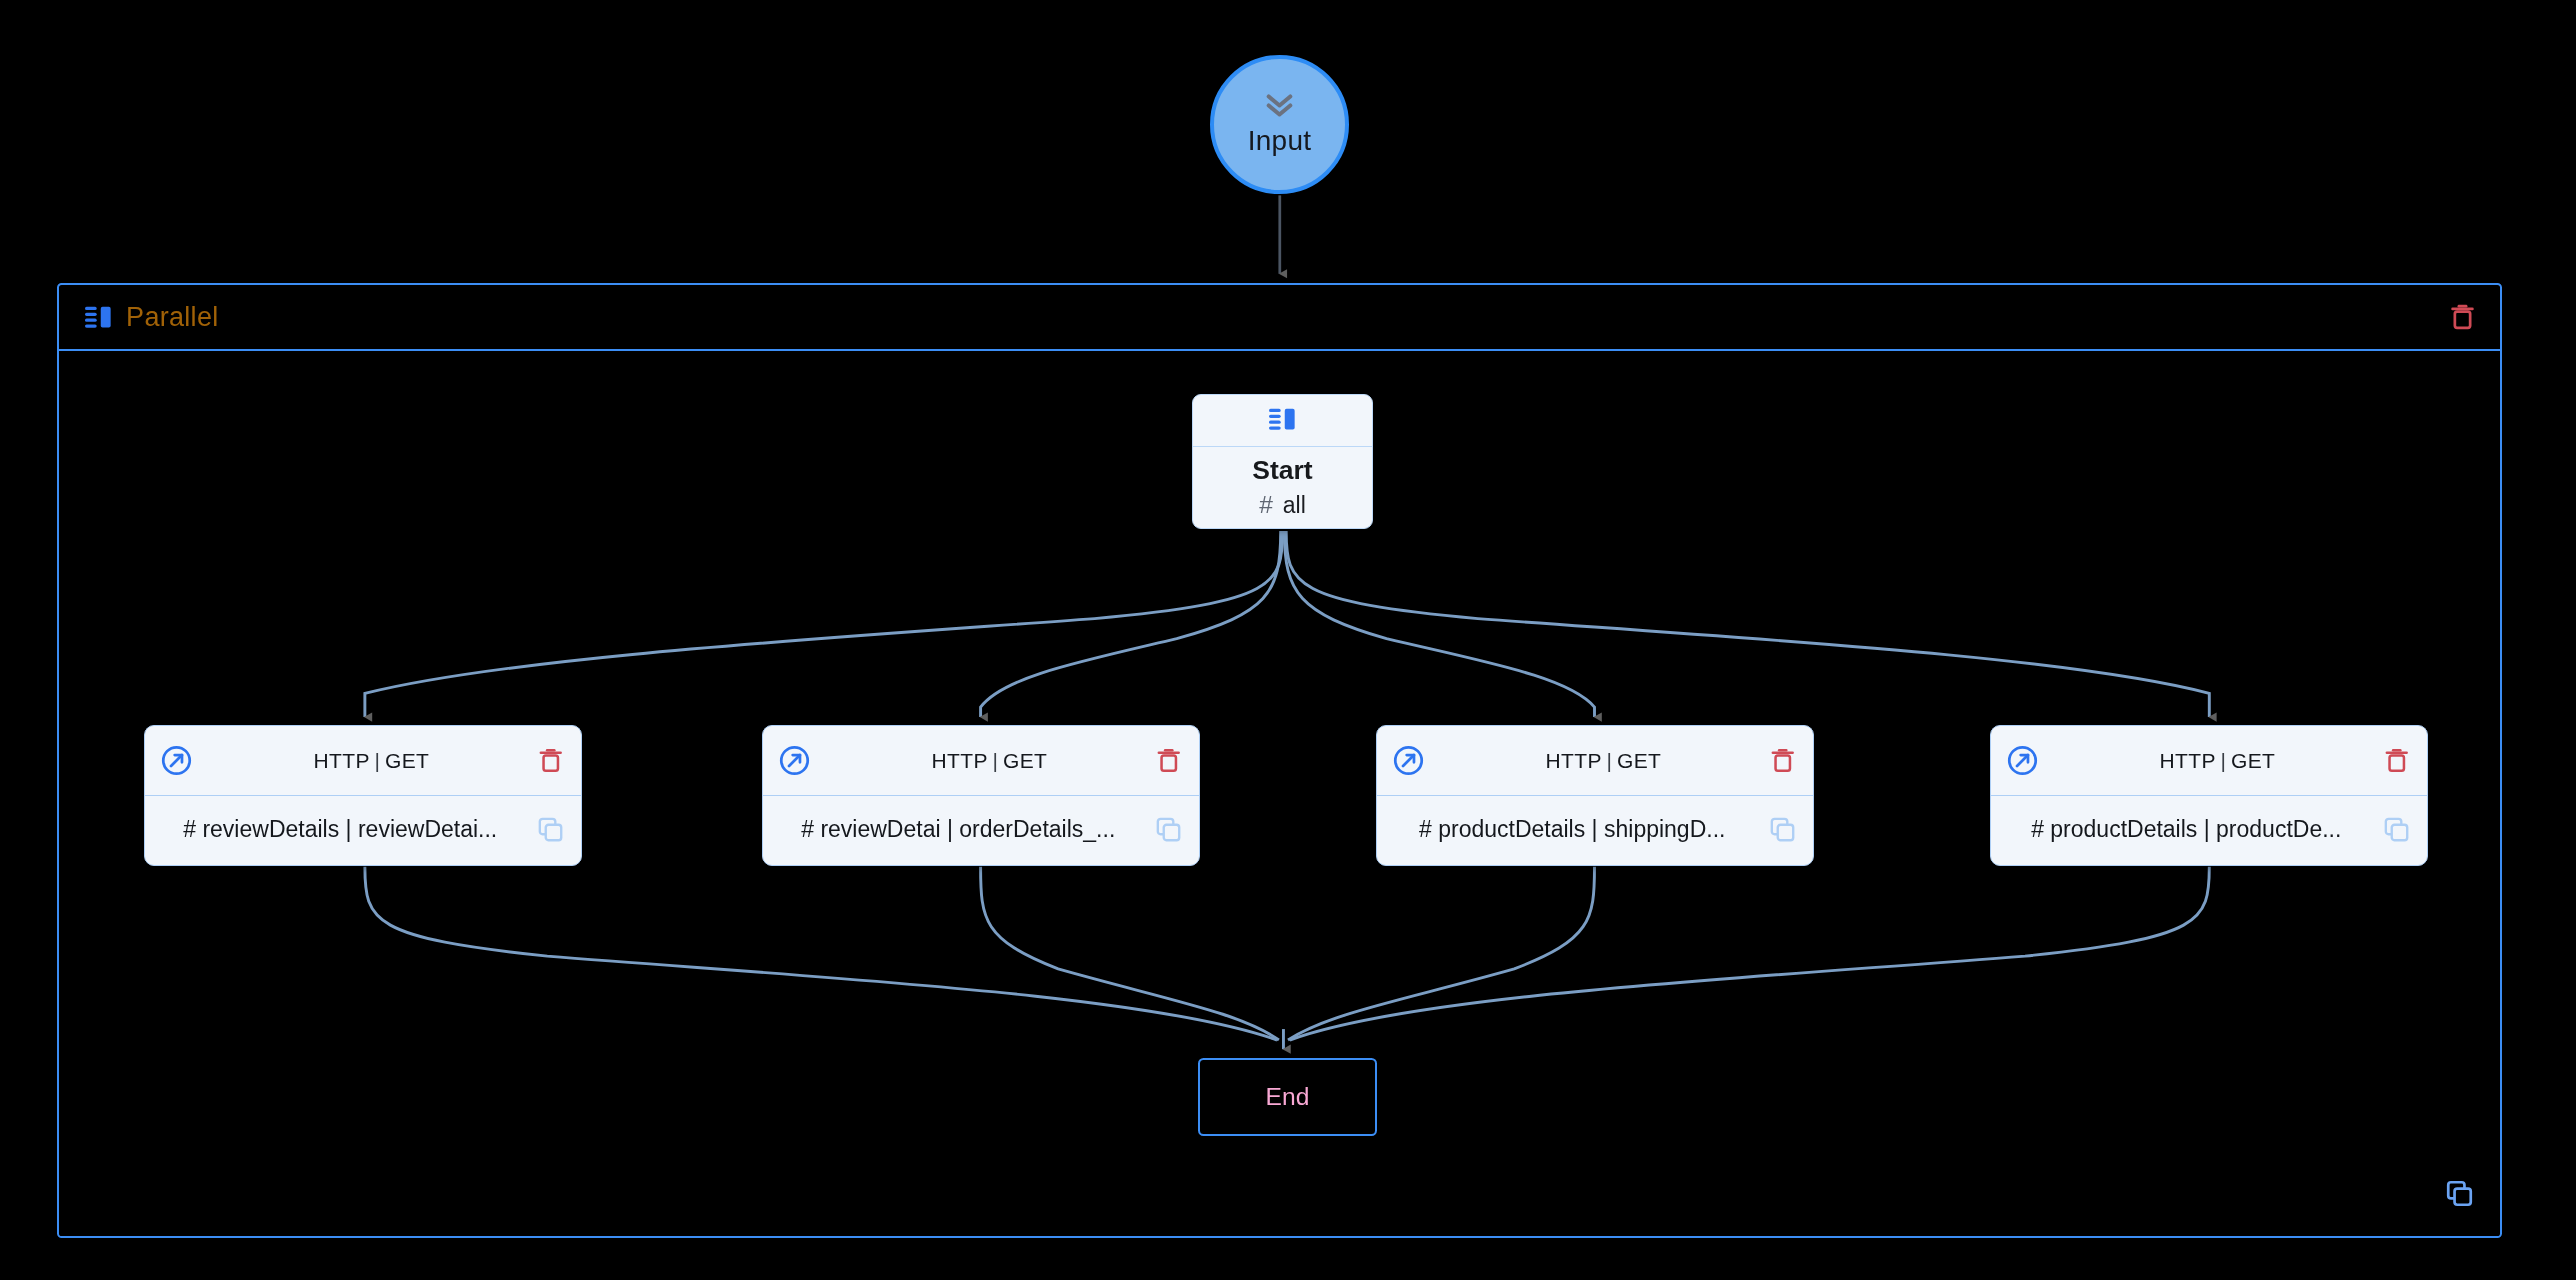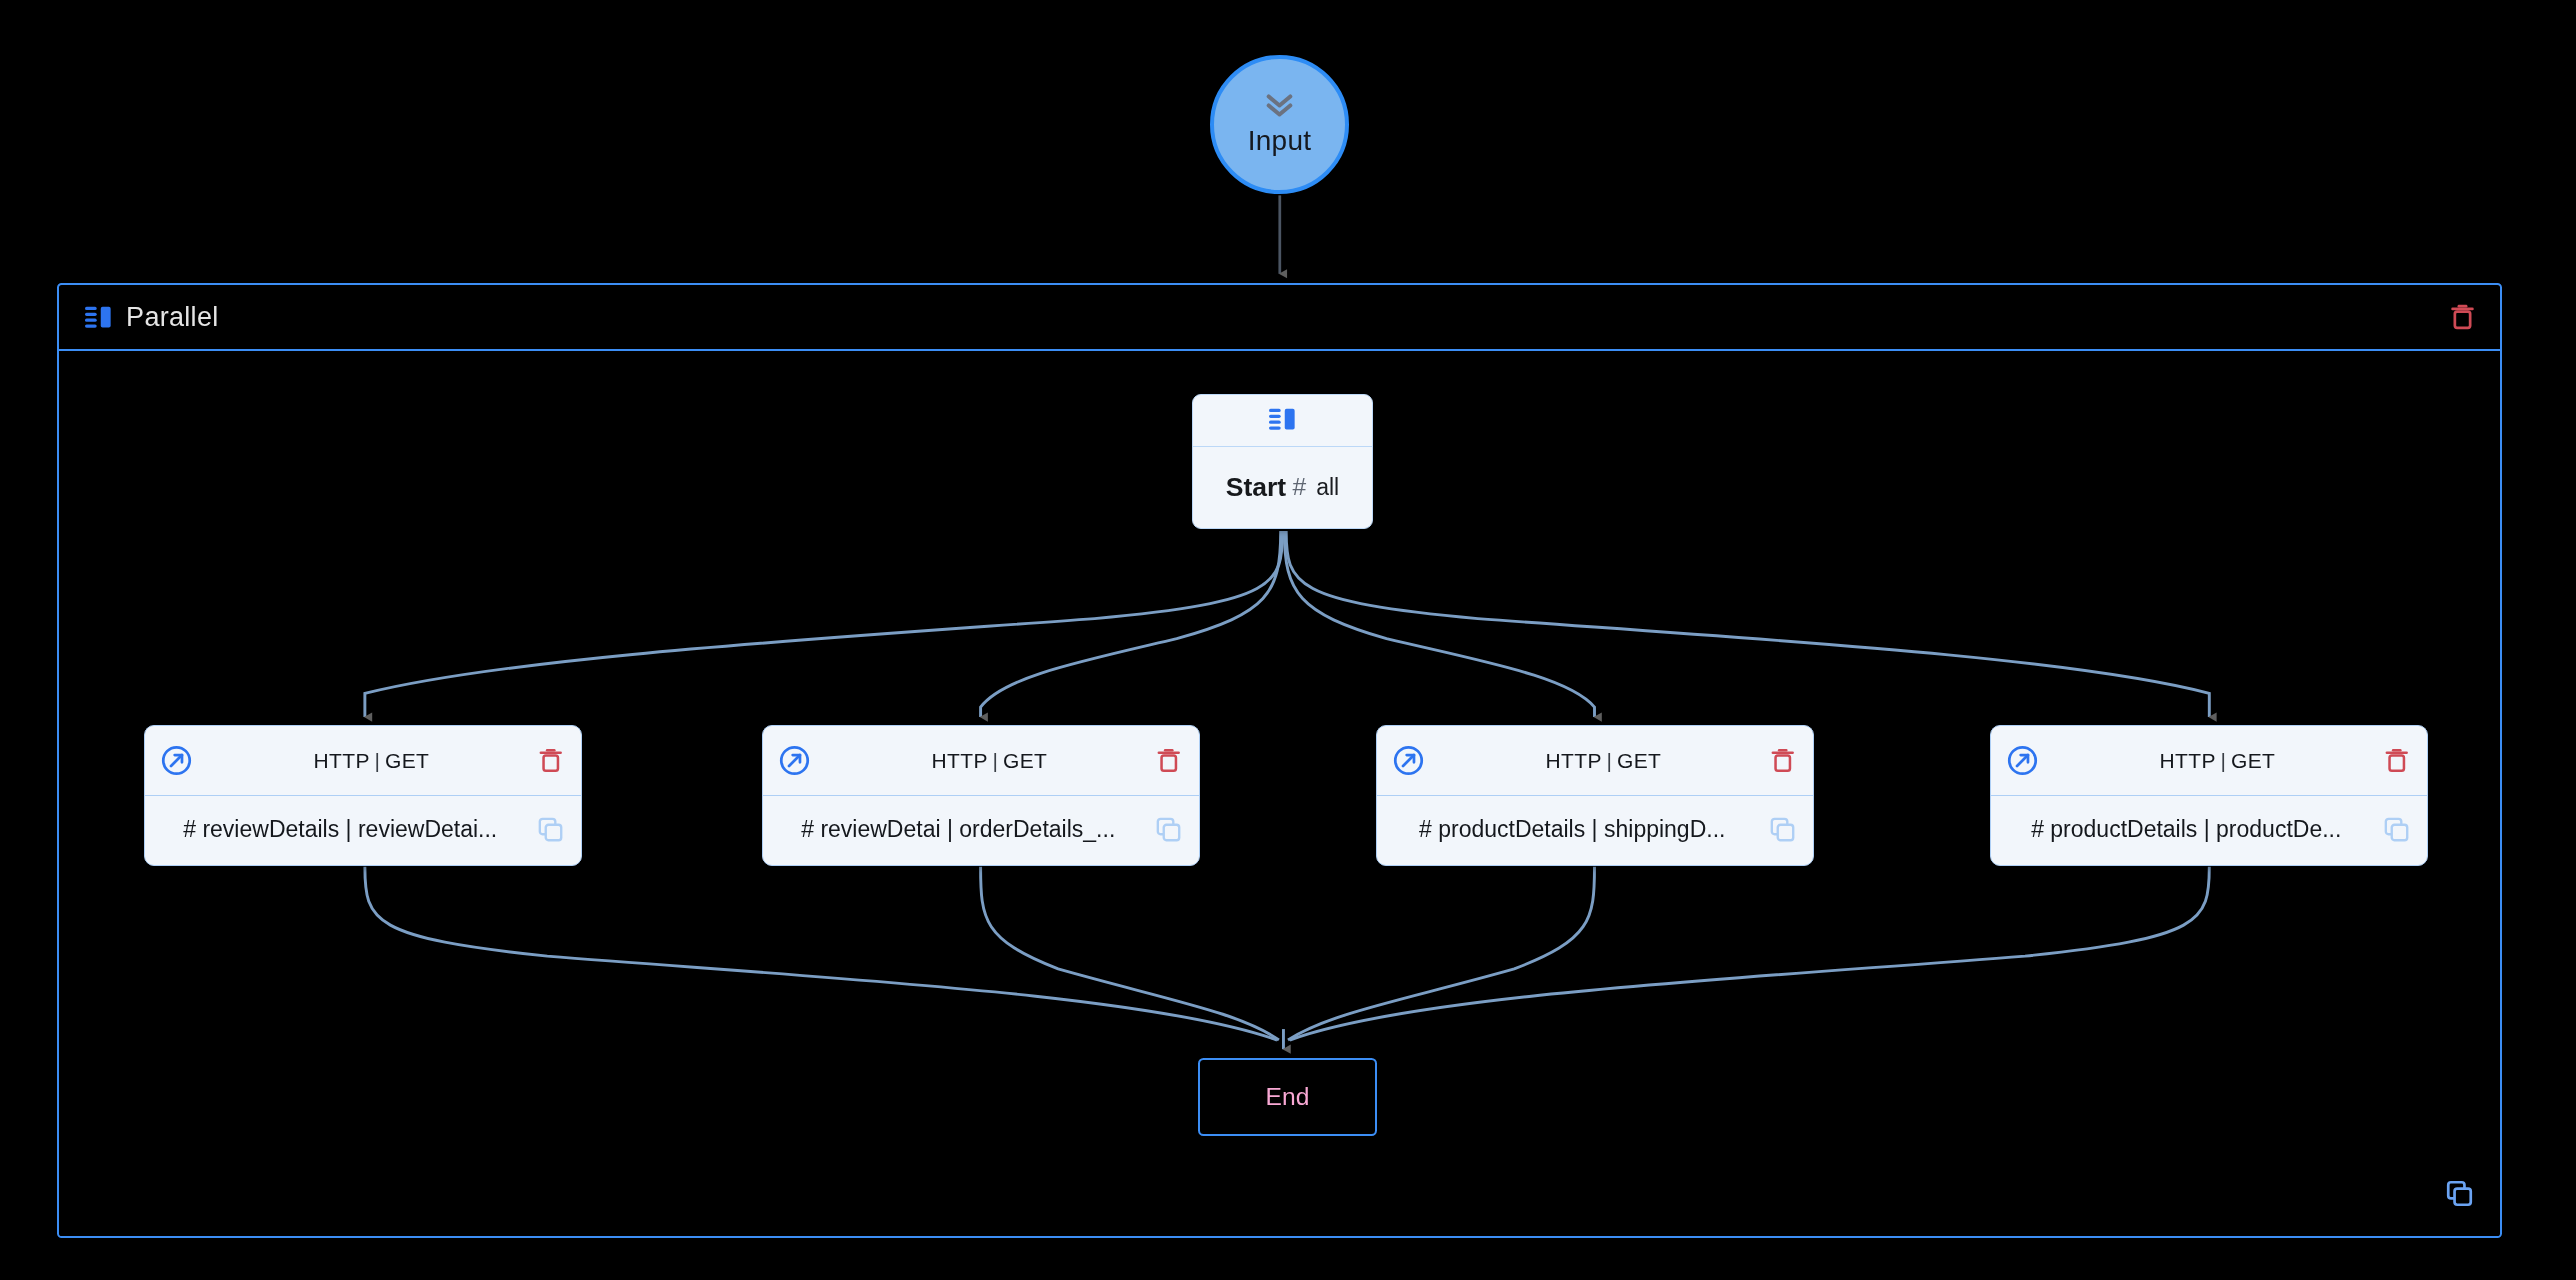--- a/index.html
+++ b/index.html
@@ -80,21 +80,21 @@
     display: flex;
     align-items: center;
     padding-left: 25.5px;
   }
   .parallel-header .ph-icon {
     line-height: 0;
     margin-right: 14.6px;
   }
   .parallel-header .ph-title {
     font-size: 27px;
-    color: #e5e5e5;
+    color: #a16207;
     letter-spacing: 0.3px;
   }
   .parallel-header .ph-delete {
     position: absolute;
     right: 24px;
     top: 50%;
     transform: translateY(-50%);
     line-height: 0;
     cursor: pointer;
   }
@@ -127,21 +127,21 @@
   .start-node .sn-head {
     height: 51px;
     border-bottom: 1.8px solid #bcd8f7;
     display: flex;
     align-items: center;
     justify-content: center;
   }
   .start-node .sn-body {
     height: calc(100% - 53px);
     display: flex;
-    flex-direction: row;
+    flex-direction: column;
     align-items: center;
     justify-content: center;
     gap: 6.4px;
   }
   .start-node .sn-title {
     font-size: 26.5px;
     font-weight: bold;
     color: #17191c;
   }
   .start-node .sn-sub {

